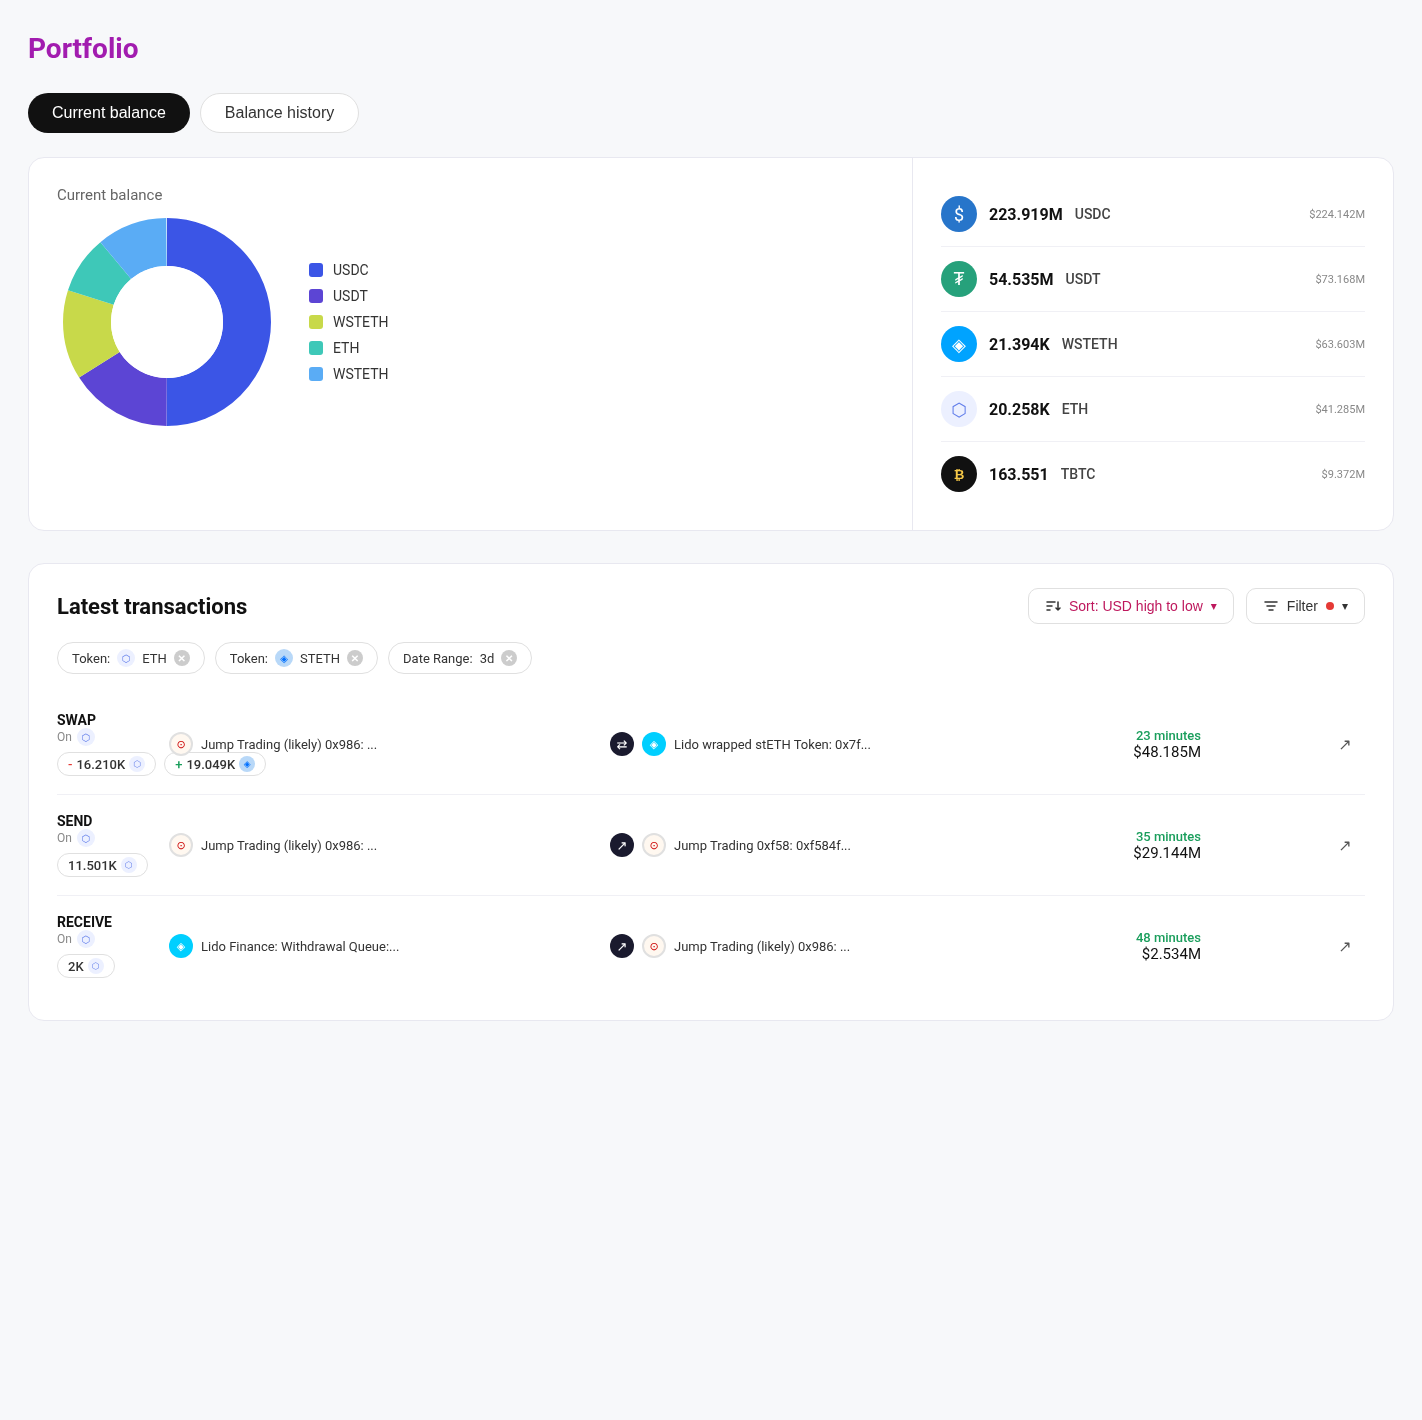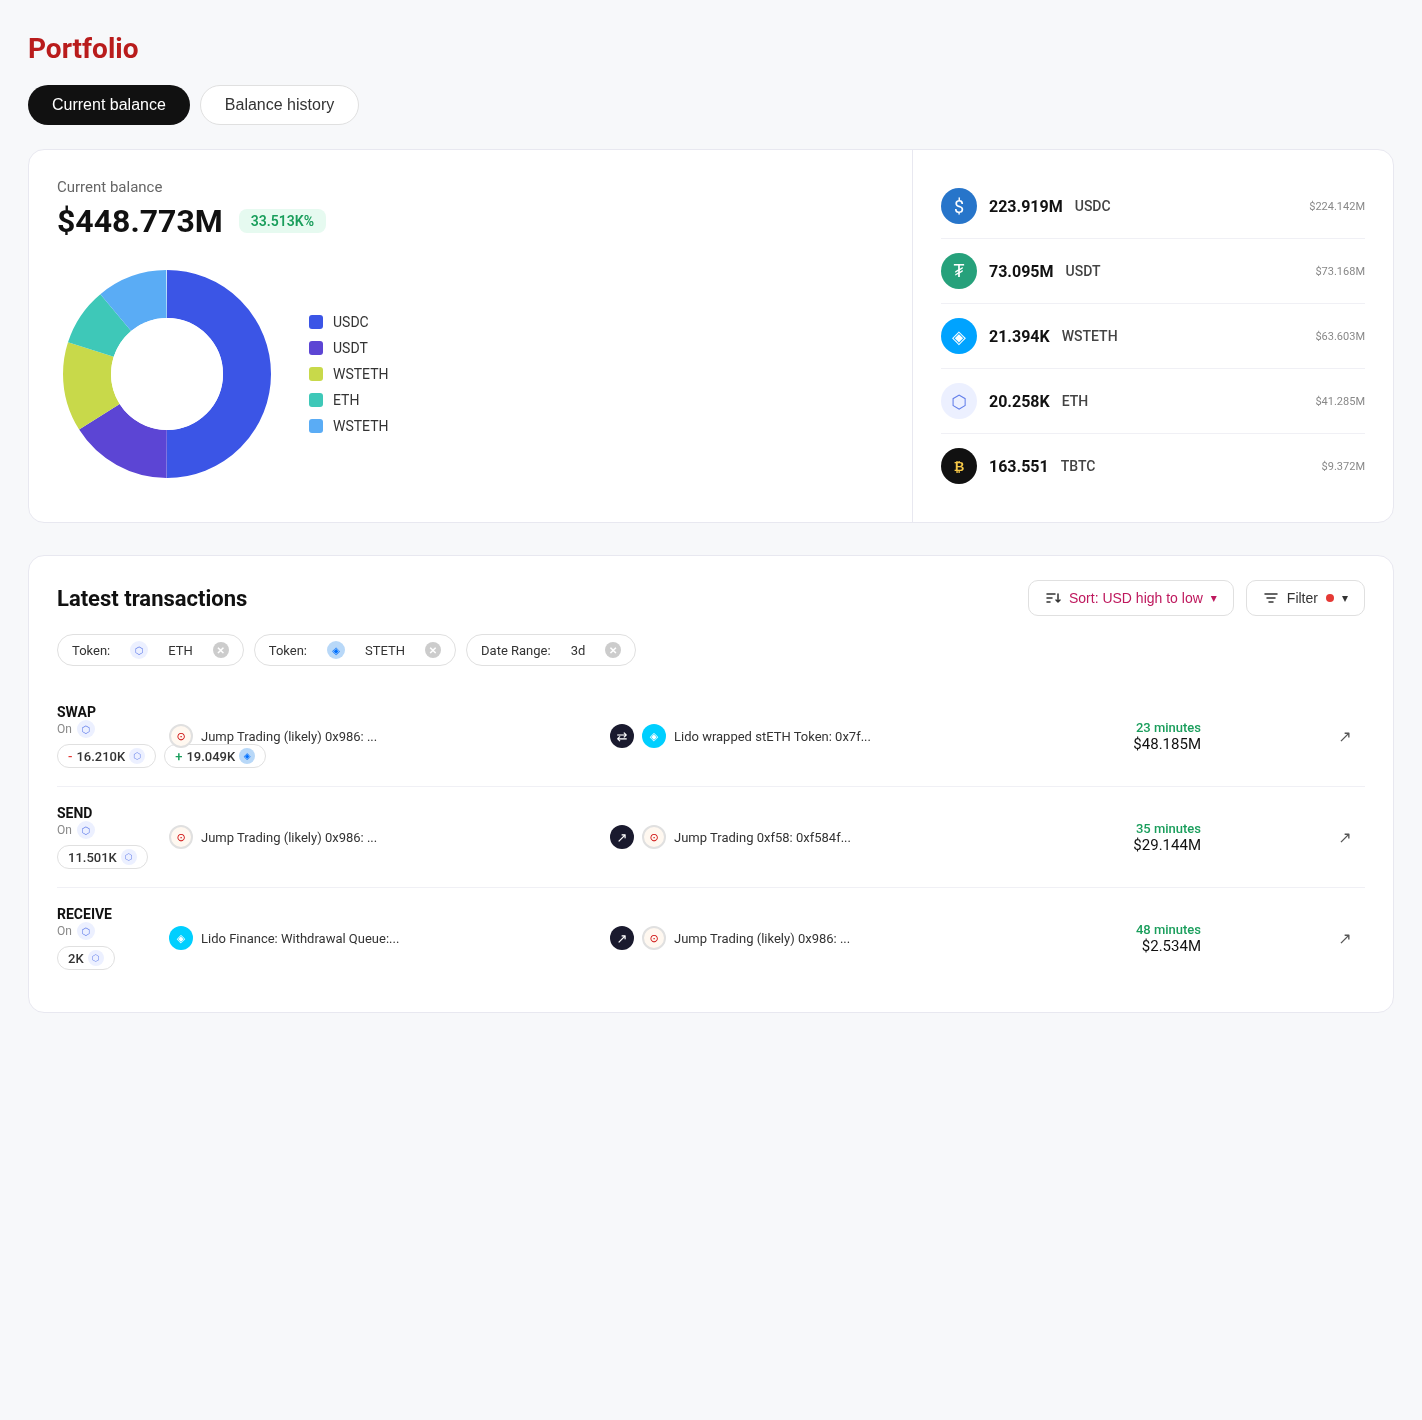--- a/index.html
+++ b/index.html
@@ -10,22 +10,22 @@
       width: 1422px;
       min-height: 1420px;
     }
     .page-container {
       background: #f7f8fa;
       padding: 32px 28px;
     }
     .page-title {
       font-size: 28px;
       font-weight: 700;
-      margin-bottom: 20px;
-      color: #b91c1c;
+      margin-bottom: 28px;
+      color: #a21caf;
     }
     .tab-row {
       display: flex;
       gap: 10px;
       margin-bottom: 24px;
     }
     .tab-btn {
       padding: 10px 24px;
       border-radius: 24px;
       border: none;
@@ -233,21 +233,21 @@
     }
     .filter-tags {
       display: flex;
       gap: 10px;
       margin-bottom: 20px;
       flex-wrap: wrap;
     }
     .filter-tag {
       display: flex;
       align-items: center;
-      gap: 20px;
+      gap: 7px;
       padding: 6px 14px;
       border-radius: 20px;
       border: 1.5px solid #e0e0e0;
       background: #fff;
       font-size: 13px;
       color: #333;
     }
     .tag-x {
       width: 16px;
       height: 16px;
@@ -366,24 +366,20 @@
 
   <div class="tab-row">
     <button class="tab-btn active">Current balance</button>
     <button class="tab-btn inactive">Balance history</button>
   </div>
 
   <div class="top-panels">
 
     <div class="balance-panel">
       <div class="balance-label">Current balance</div>
-      <div class="balance-row">
-        <div class="balance-amount">$448.773M</div>
-        <div class="balance-badge">33.513K%</div>
-      </div>
       <div class="donut-area">
 
         <svg width="220" height="220" viewBox="0 0 220 220">
 
           <circle cx="110" cy="110" r="80" fill="none" stroke="#3b55e6" stroke-width="48" stroke-dasharray="251.3 251.3" stroke-dashoffset="0" transform="rotate(-90 110 110)"></circle>
 
           <circle cx="110" cy="110" r="80" fill="none" stroke="#5c45d4" stroke-width="48" stroke-dasharray="80 422.6" stroke-dashoffset="-251.3" transform="rotate(-90 110 110)"></circle>
 
           <circle cx="110" cy="110" r="80" fill="none" stroke="#c8d94a" stroke-width="48" stroke-dasharray="70 432.6" stroke-dashoffset="-331.3" transform="rotate(-90 110 110)"></circle>
 
@@ -426,21 +422,21 @@
           <div class="token-icon usdc-icon">$</div>
           <span class="token-amount">223.919M</span>
           <span class="token-symbol">USDC</span>
         </div>
         <div class="token-usd">$224.142M</div>
       </div>
 
       <div class="token-row">
         <div class="token-left">
           <div class="token-icon usdt-icon">₮</div>
-          <span class="token-amount">73.095M</span>
+          <span class="token-amount">54.535M</span>
           <span class="token-symbol">USDT</span>
         </div>
         <div class="token-usd">$73.168M</div>
       </div>
 
       <div class="token-row">
         <div class="token-left">
           <div class="token-icon wsteth-icon">◈</div>
           <span class="token-amount">21.394K</span>
           <span class="token-symbol">WSTETH</span>

